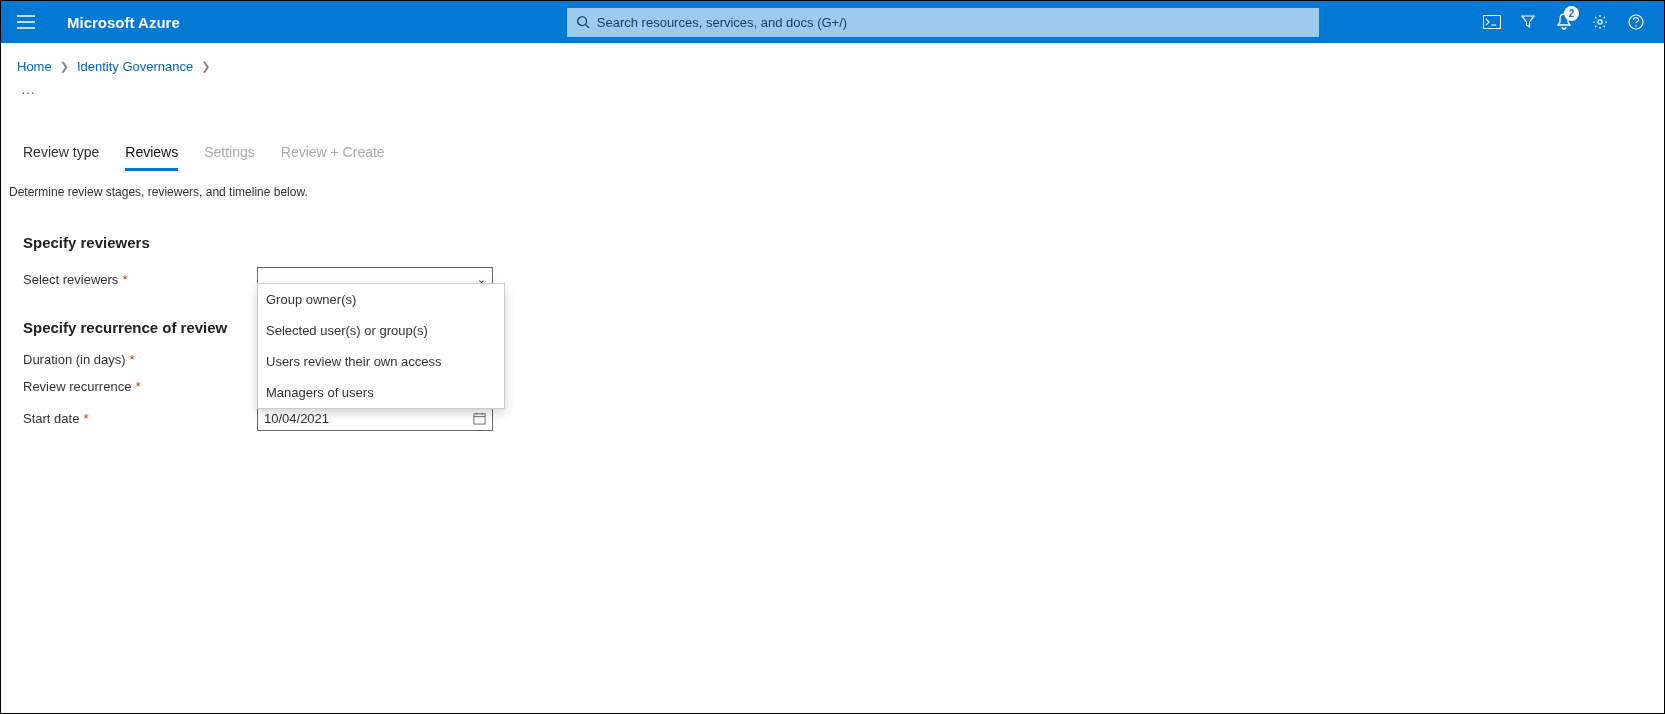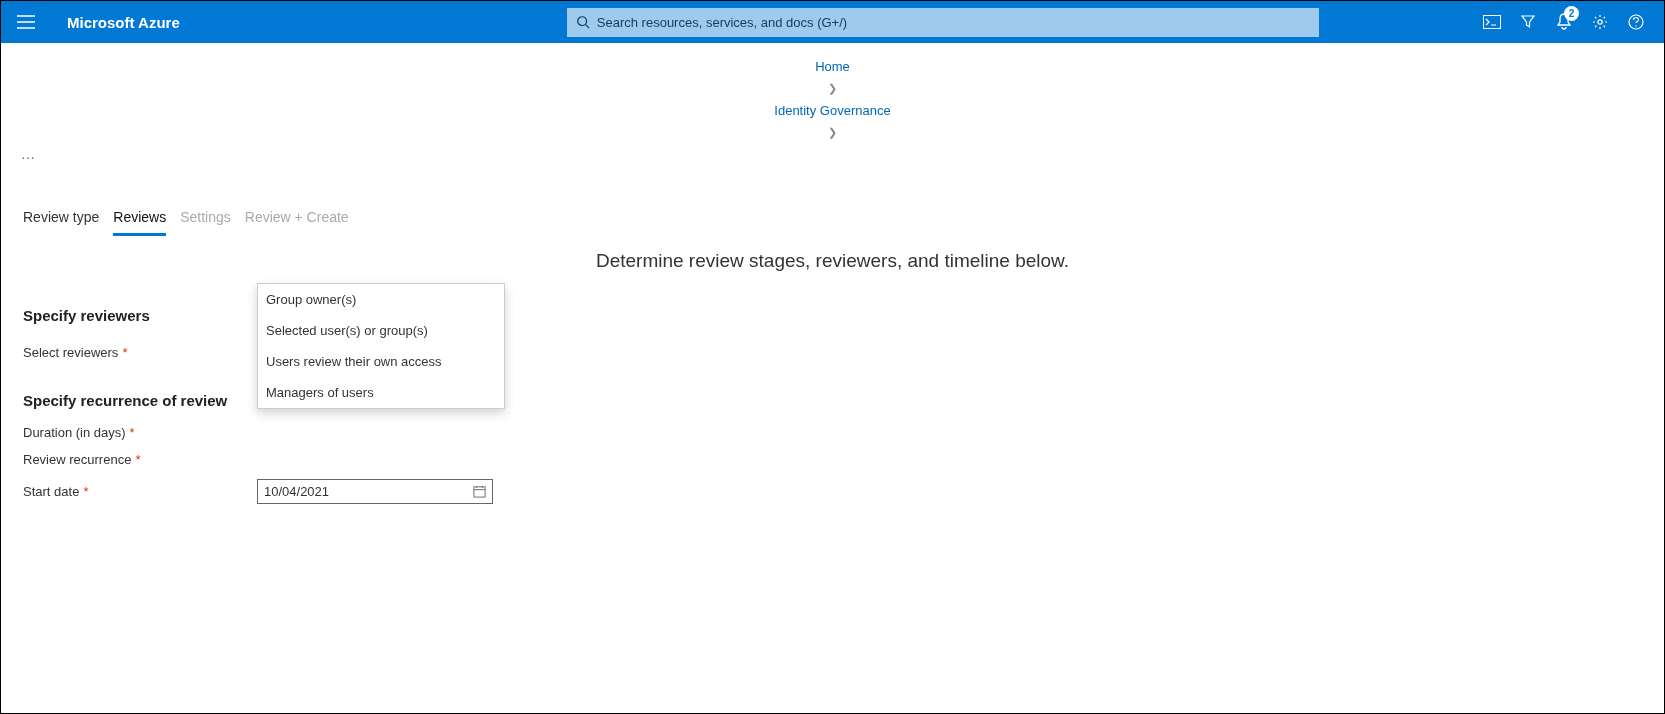--- a/index.html
+++ b/index.html
@@ -86,21 +86,20 @@
       padding: 0 3px;
     }
     
     .breadcrumb {
       padding: 16px 16px 4px 16px;
       font-size: 13px;
       color: #0067b8;
       display: flex;
       align-items: center;
       gap: 8px;
-      flex-direction: column;
     }
     .breadcrumb a {
       color: #0067b8;
       text-decoration: none;
       cursor: pointer;
     }
     .breadcrumb .chev { color: #888; font-size: 11px; }
     
     .page-title-row {
       display: flex;
@@ -115,43 +114,42 @@
     }
     .title-dots {
       color: #666;
       font-size: 14px;
       cursor: pointer;
       padding: 4px;
     }
     
     .tabs {
       display: flex;
-      gap: 14px;
+      gap: 26px;
       padding: 20px 22px 0 22px;
       border-bottom: none;
       font-size: 14px;
     }
     .tab {
       padding-bottom: 8px;
       color: #333;
       cursor: pointer;
       border-bottom: 3px solid transparent;
     }
     .tab.active {
       color: #111;
       font-weight: 400;
       border-bottom: 3px solid #0078d4;
     }
     .tab.disabled { color: #aaa; cursor: default; }
     
     .helptext {
-      padding: 14px 22px 14px 22px;
-      font-size: 19px;
+      padding: 14px 22px 14px 8px;
+      font-size: 12px;
       color: #333;
-      text-align: center;
     }
     
     .section {
       padding: 8px 22px 0 22px;
     }
     .section-title {
       font-size: 15px;
       font-weight: 600;
       color: #222;
       padding-bottom: 10px;

